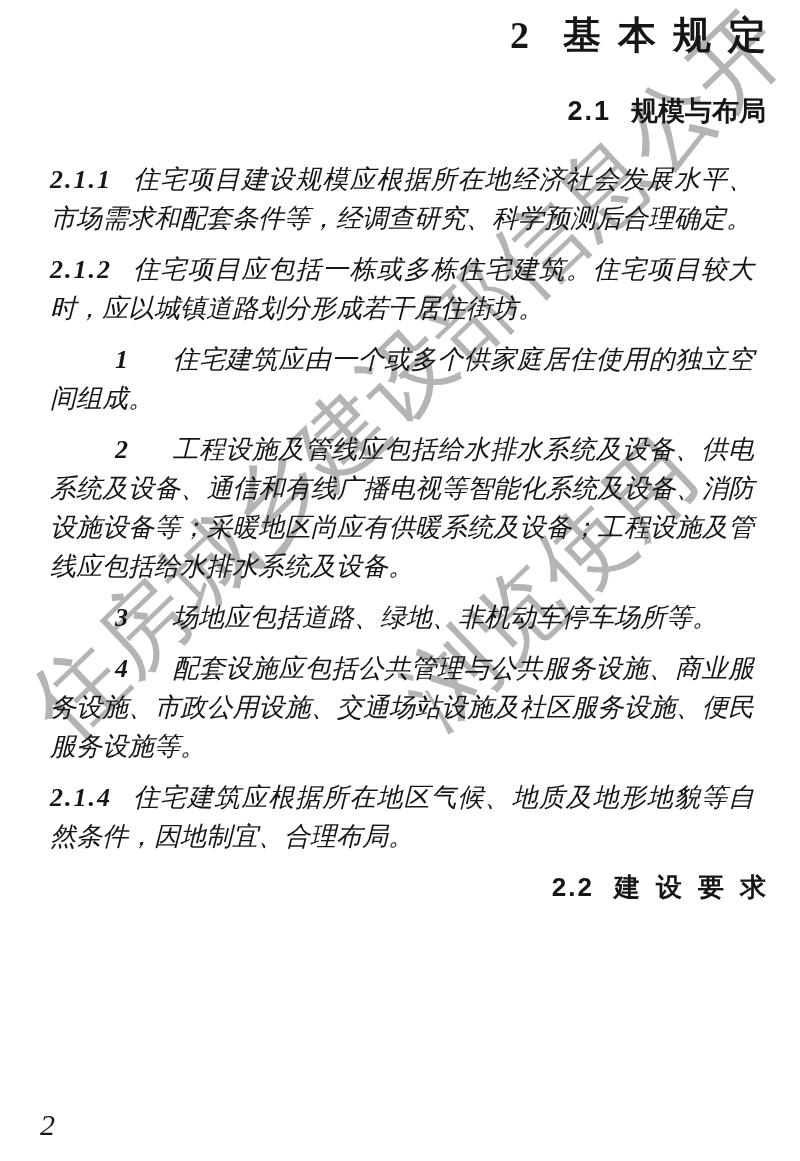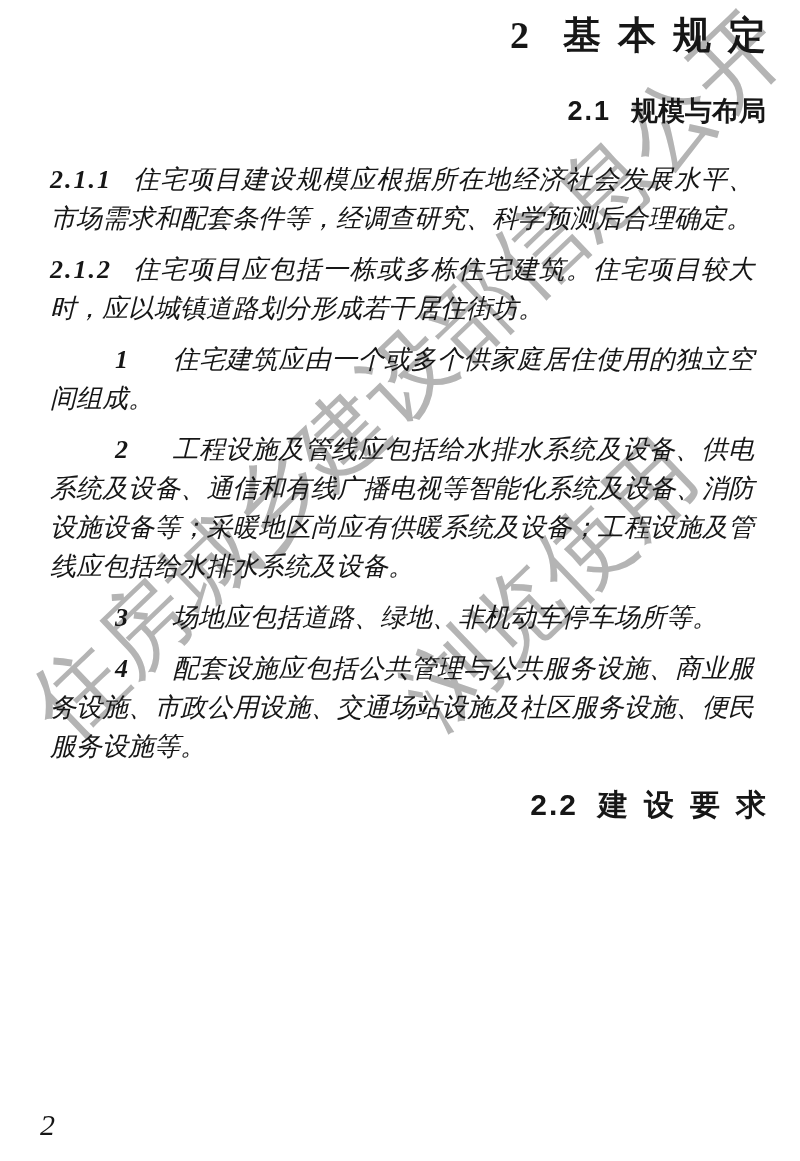--- a/index.html
+++ b/index.html
@@ -41,21 +41,21 @@
   }
   .ch-num{margin-right:34px;}
   .ch-title{letter-spacing:17px;margin-right:-17px;}
   .section{
     margin:0;
     font-weight:bold;
     text-align:right;
     font-family:"Liberation Sans","DejaVu Sans",sans-serif;
   }
   .sec1{margin-top:38px;font-size:27px;line-height:30px;}
-  .sec2{margin-top:24px;margin-bottom:33px;font-size:30px;line-height:30px;}
+  .sec2{margin-top:16px;margin-bottom:33px;font-size:26px;line-height:30px;}
   .sec-num{letter-spacing:2px;margin-right:20px;}
   .sec2 .sec-title{letter-spacing:16px;margin-right:-16px;}
   .body-block{margin-top:34px;}
   .clause{
     margin:12px;
     font-size:26px;
     line-height:39px;
     text-align:justify;
     text-justify:inter-character;
     font-style:italic;
@@ -93,20 +93,21 @@
 
 
       <p class="clause item"><span class="inum">1</span><span class="ctext">住宅建筑应由一个或多个供家庭居住使用的独立空间组成。</span></p>
 
       <p class="clause item"><span class="inum">2</span><span class="ctext">工程设施及管线应包括给水排水系统及设备、供电系统及设备、通信和有线广播电视等智能化系统及设备、消防设施设备等；采暖地区尚应有供暖系统及设备；工程设施及管线应包括给水排水系统及设备。</span></p>
 
       <p class="clause item"><span class="inum">3</span><span class="ctext">场地应包括道路、绿地、非机动车停车场所等。</span></p>
 
       <p class="clause item"><span class="inum">4</span><span class="ctext">配套设施应包括公共管理与公共服务设施、商业服务设施、市政公用设施、交通场站设施及社区服务设施、便民服务设施等。</span></p>
 
+      <p class="clause"><span class="cnum">2.1.4</span><span class="ctext">住宅建筑应根据所在地区气候、地质及地形地貌等自然条件，因地制宜、合理布局。</span></p>
     </div>
 
     <h2 class="section sec2"><span class="sec-num">2.2</span><span class="sec-title">建设要求</span></h2>
 
 
   </main>
 
   <div class="page-number">2</div>
 
 </div>

